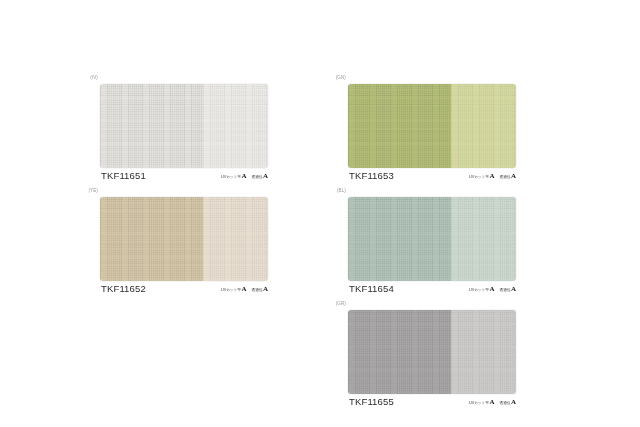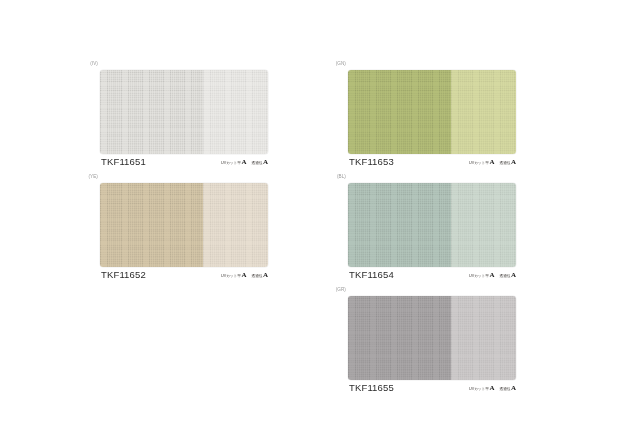--- a/index.html
+++ b/index.html
@@ -12,20 +12,21 @@
     height: 427px;
     background: #ffffff;
     font-family: "Liberation Sans", sans-serif;
     overflow: hidden;
     position: relative;
   }
 
   .catalog {
     position: absolute;
     inset: 0;
+    margin-top: 14px;
   }
 
   
   .card {
     position: absolute;
   }
 
   .color-code {
     position: absolute;
     top: 0;

